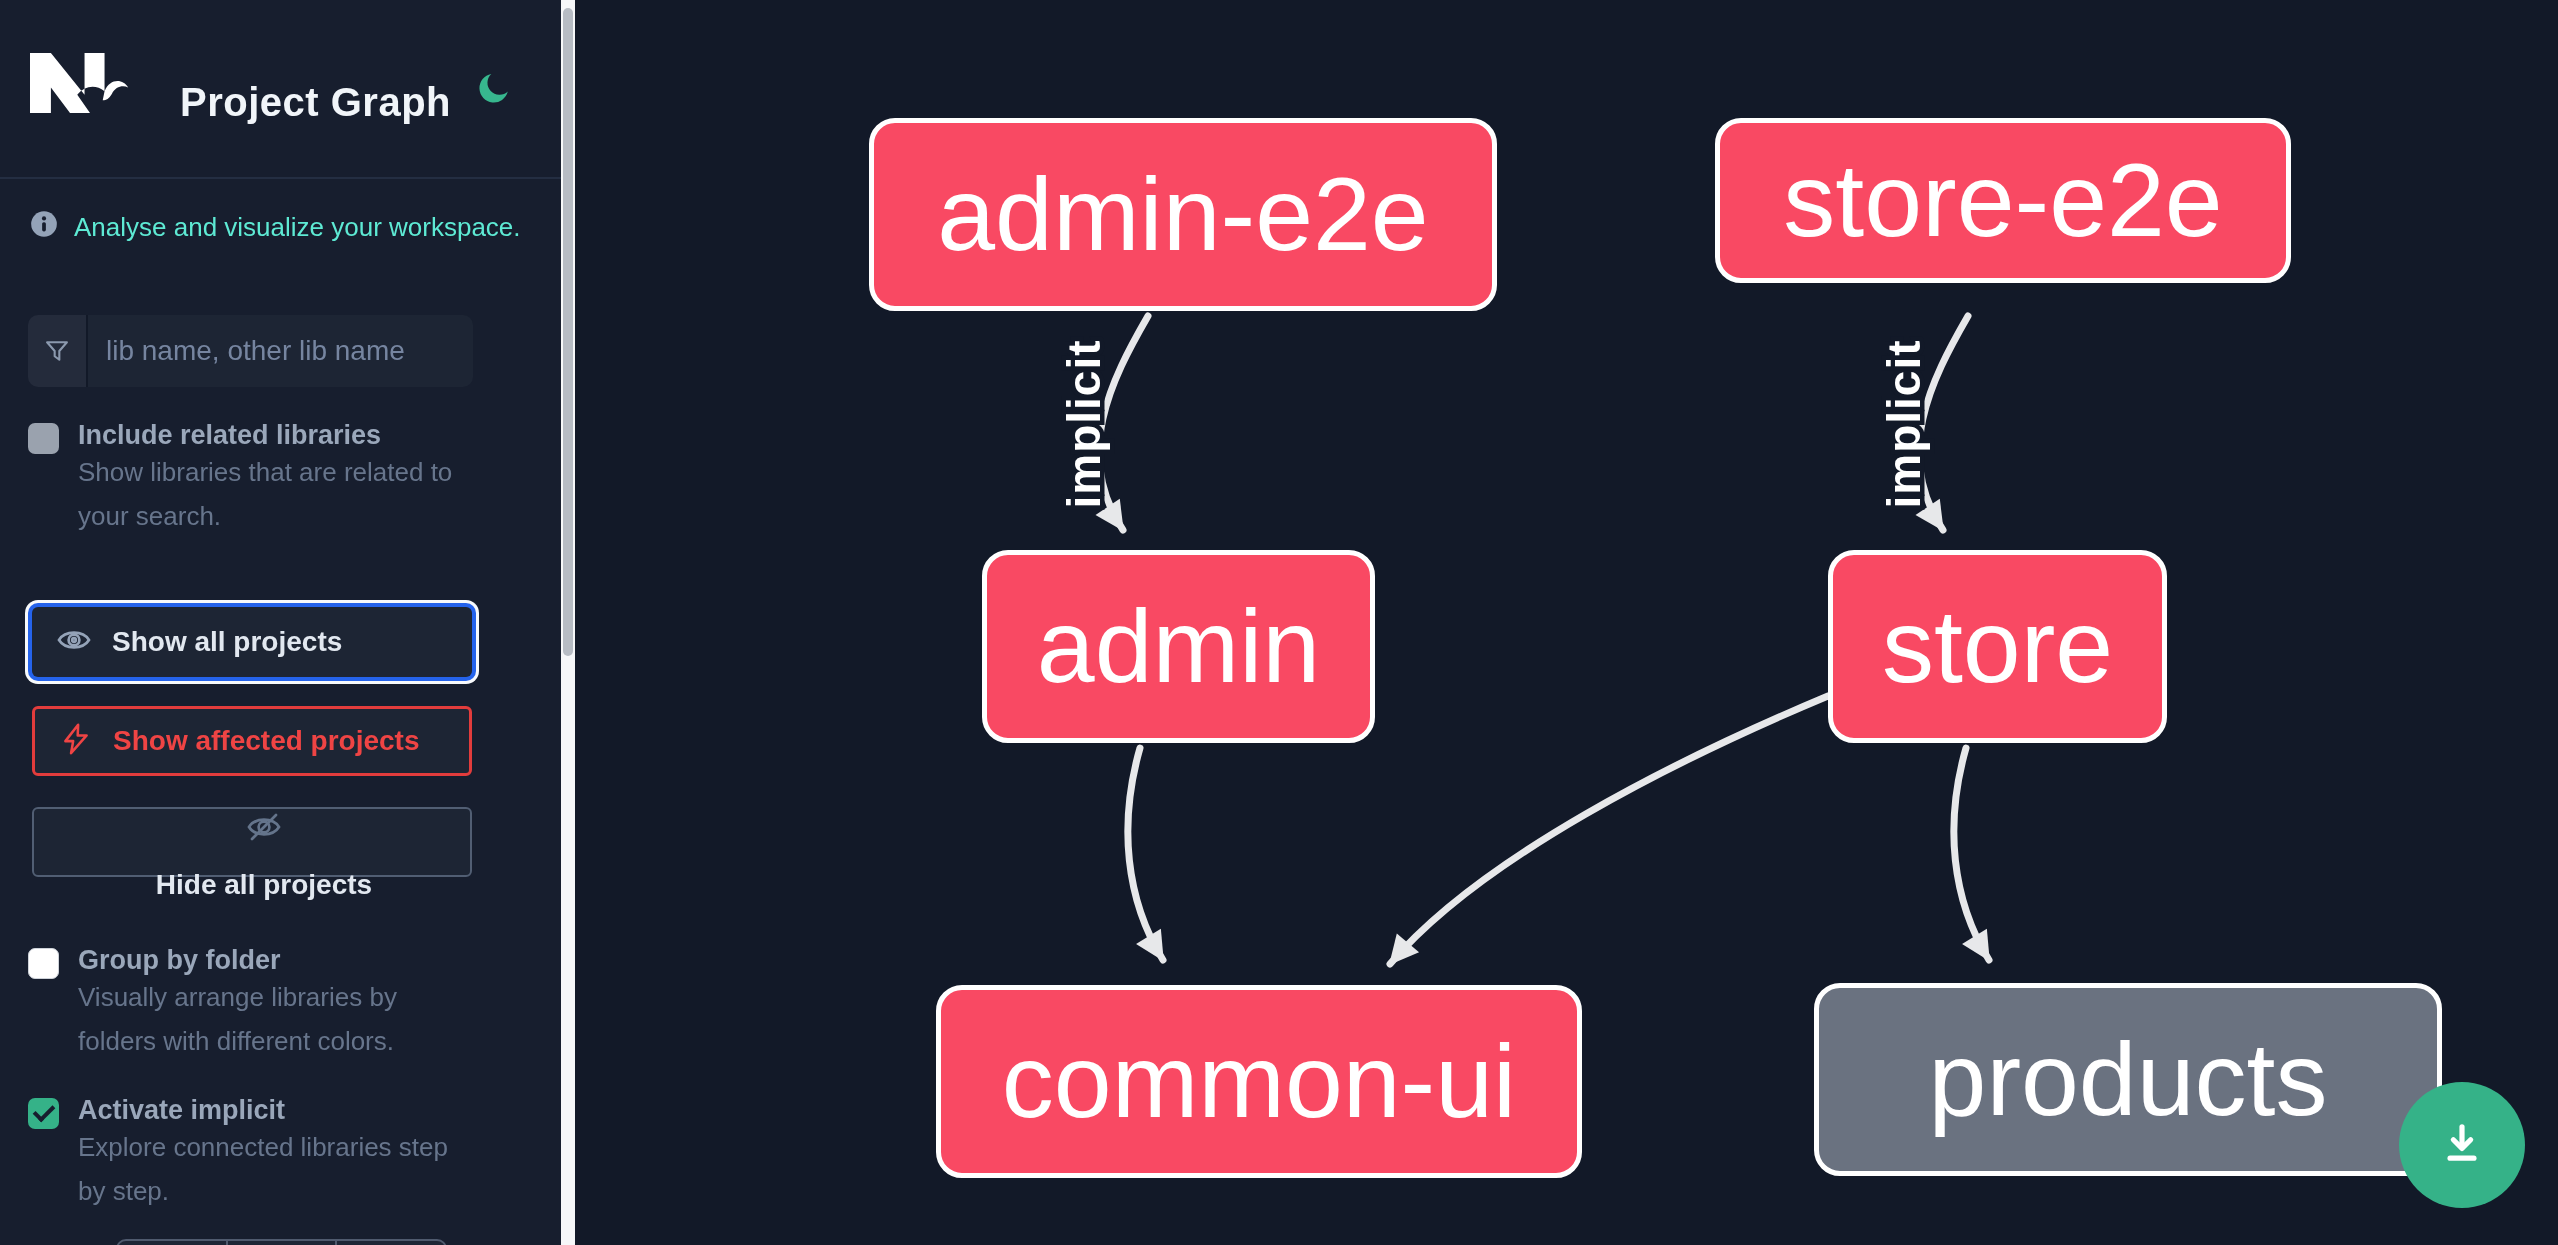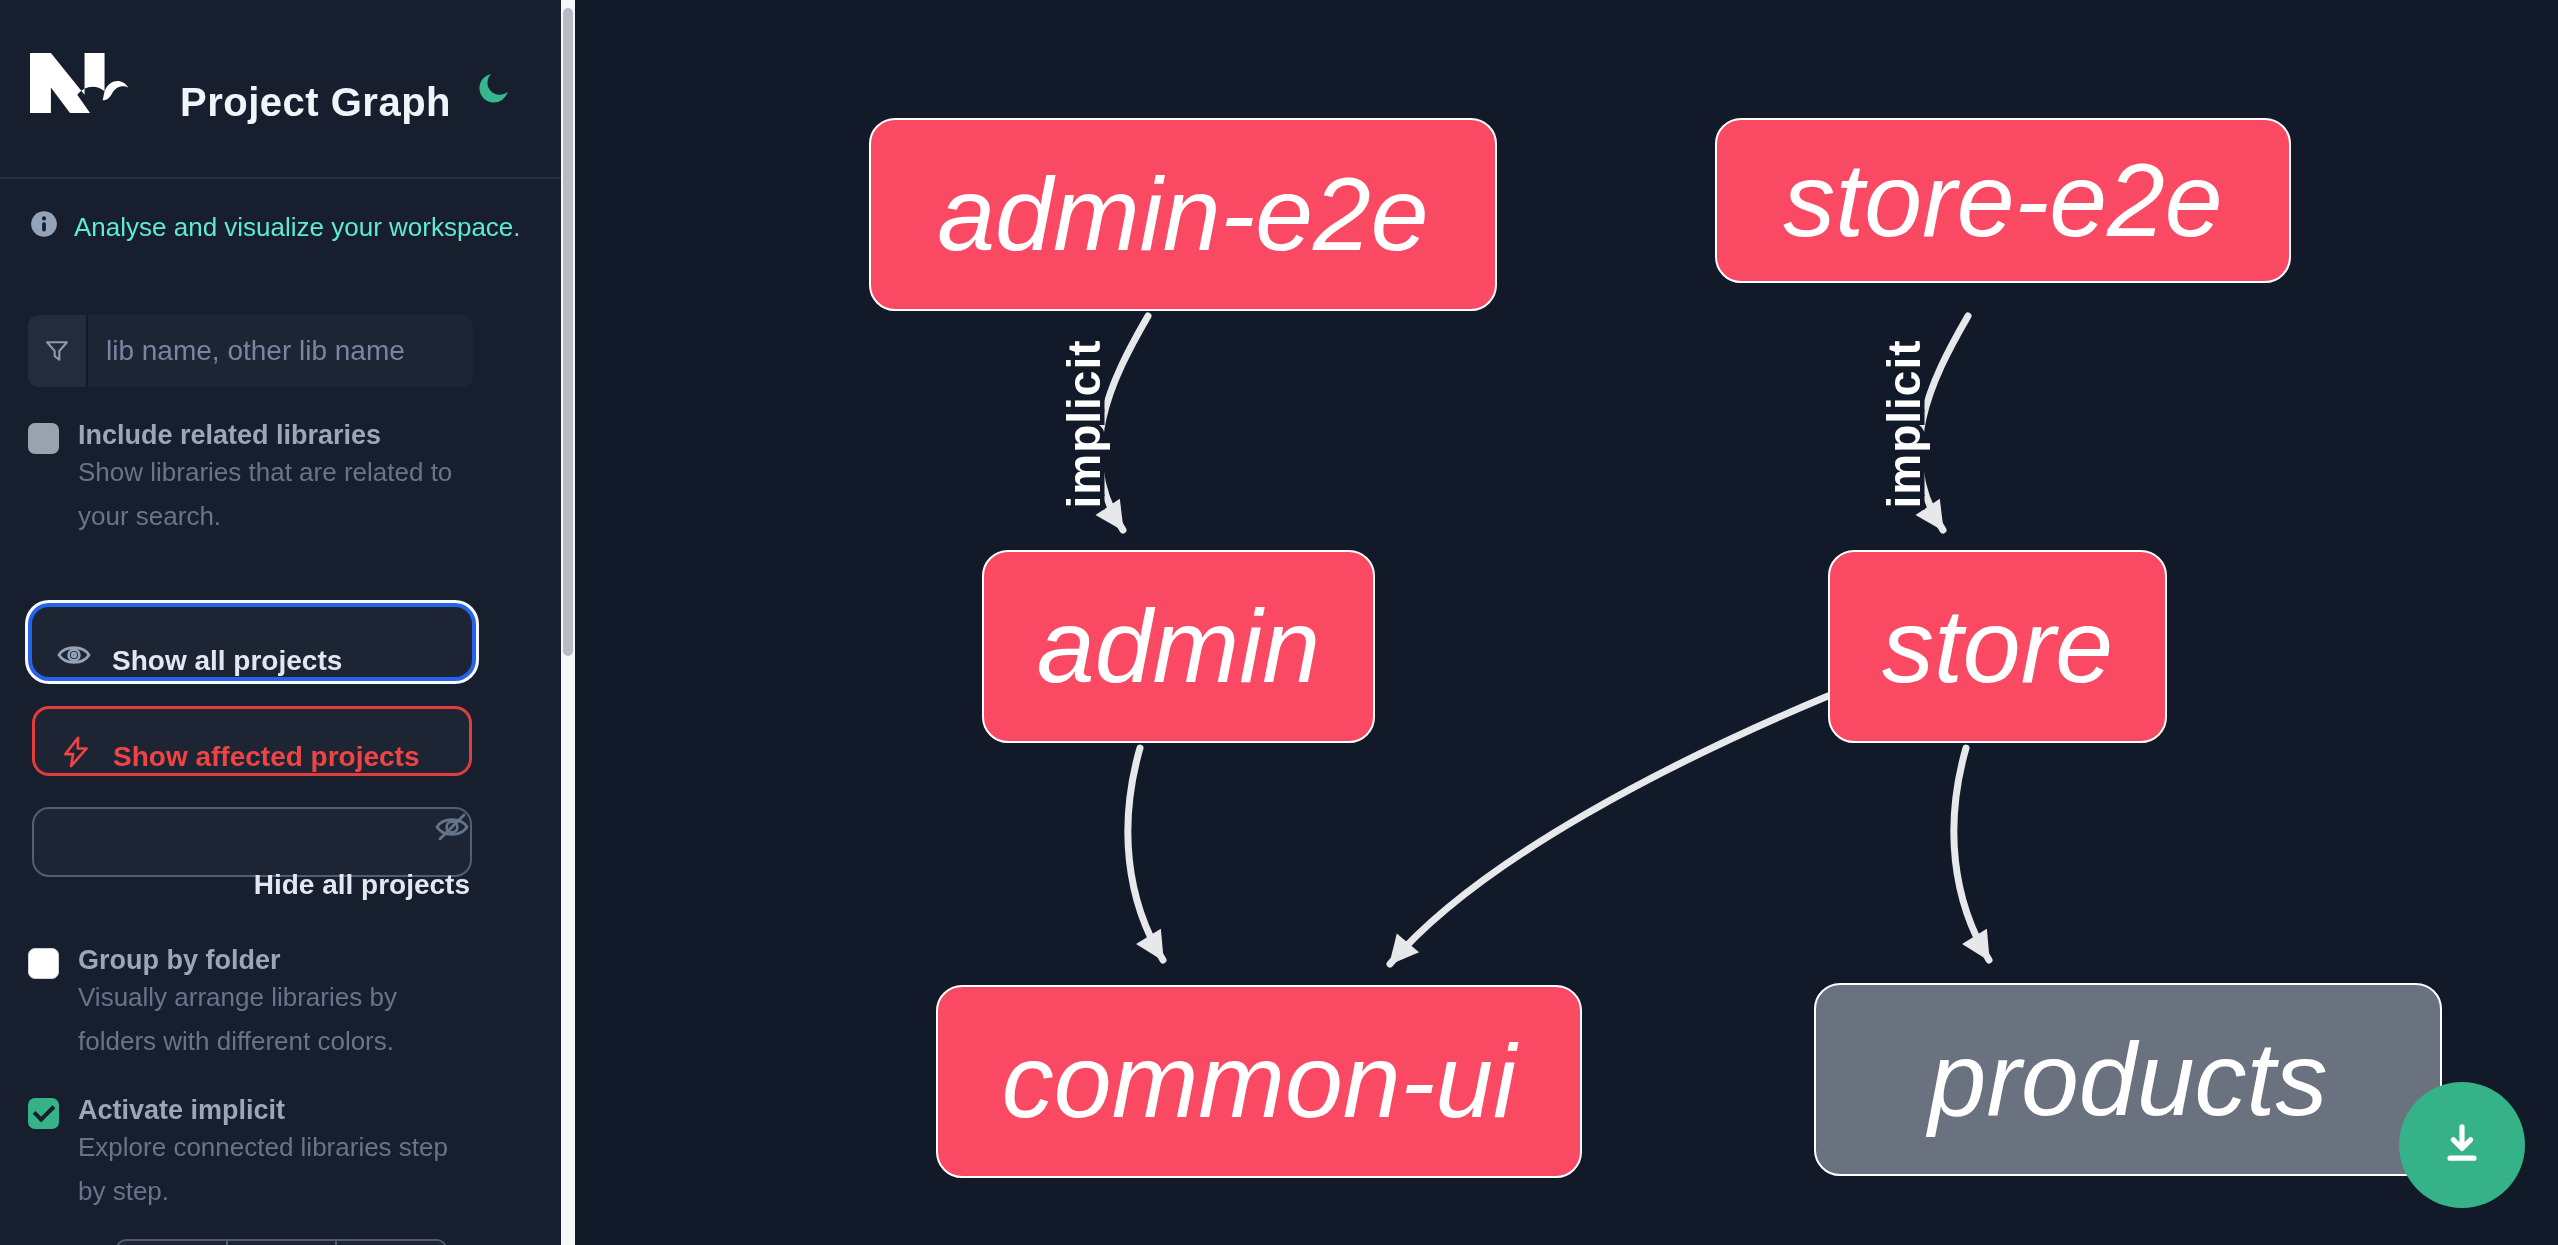--- a/index.html
+++ b/index.html
@@ -21,41 +21,41 @@
   .search-input::placeholder{color:#7685a0;opacity:1;}
 
   .check{position:absolute;width:31px;height:31px;border-radius:7px;cursor:pointer;}
   .check.gray{background:#9aa2ae;}
   .check.white{background:#ffffff;border:1px solid #cdd2d9;box-sizing:border-box;}
   .check.green{background:#35b288;}
   .check .tick{position:absolute;left:6px;top:7px;width:16px;height:8px;border-left:4px solid #171e2e;border-bottom:4px solid #171e2e;transform:rotate(-45deg);}
   .opt-label{position:absolute;left:78px;font-size:27px;font-weight:600;color:#9aa7ba;}
   .opt-desc{position:absolute;left:78px;font-size:26px;line-height:44px;color:#67758c;white-space:pre-line;}
 
-  .btn{position:absolute;left:32px;width:440px;height:70px;border-radius:17px;background:#1d2534;
-       display:flex;align-items:flex-end;padding-left:24px;box-sizing:border-box;cursor:pointer;gap:20px;}
+  .btn{position:absolute;left:32px;width:440px;height:70px;border-radius:6px;background:#1d2534;
+       display:flex;align-items:center;padding-left:24px;box-sizing:border-box;cursor:pointer;gap:20px;}
   .btn .lbl{font-size:28px;font-weight:600;color:#e2e8f0;}
   .btn-all{box-shadow:0 0 0 4px #2563eb,0 0 0 7px #f8fafc;}
   .btn-affected{border:3px solid #e23c3c;}
   .btn-affected .lbl{color:#ef4444;}
   .btn-hide{border:2px solid #515e73;flex-direction:column;}
 
   .stepper{position:absolute;left:116px;top:1239px;width:331px;height:14px;background:#1e2636;
            border:2px solid #4f5a6e;border-radius:10px 10px 0 0;box-sizing:border-box;display:flex;}
   .stepper i{display:block;width:2px;background:#4f5a6e;}
   .stepper b{flex:1;}
 
   .sb-scroll{position:absolute;left:561px;top:0;width:14px;height:1245px;background:#f6f7f9;}
   .sb-thumb{position:absolute;left:2px;top:8px;width:10px;height:648px;border-radius:6px;background:#b7bcc4;cursor:pointer;}
 
   
   .graph{position:absolute;left:575px;top:0;width:1983px;height:1245px;background:#121928;}
   .edges{position:absolute;left:0;top:0;}
-  .node{position:absolute;box-sizing:border-box;border:2px solid #ffffff;border-radius:26px;
-        display:flex;align-items:center;justify-content:center;color:#ffffff;font-size:104px;cursor:pointer;font-style:italic;}
+  .node{position:absolute;box-sizing:border-box;border:5px solid #ffffff;border-radius:26px;
+        display:flex;align-items:center;justify-content:center;color:#ffffff;font-size:104px;cursor:pointer;}
   .node.affected{background:#f94963;}
   .node.normal{background:#6a7280;}
   .edge-label{fill:#ffffff;font-size:46px;font-weight:700;font-family:"Liberation Sans",sans-serif;
               stroke:#121928;stroke-width:9px;paint-order:stroke;letter-spacing:1px;}
 
   .fab{position:absolute;left:2399px;top:1082px;width:126px;height:126px;border-radius:50%;background:#35b288;
        display:flex;align-items:center;justify-content:center;cursor:pointer;}
 </style>
 </head>
 <body>

